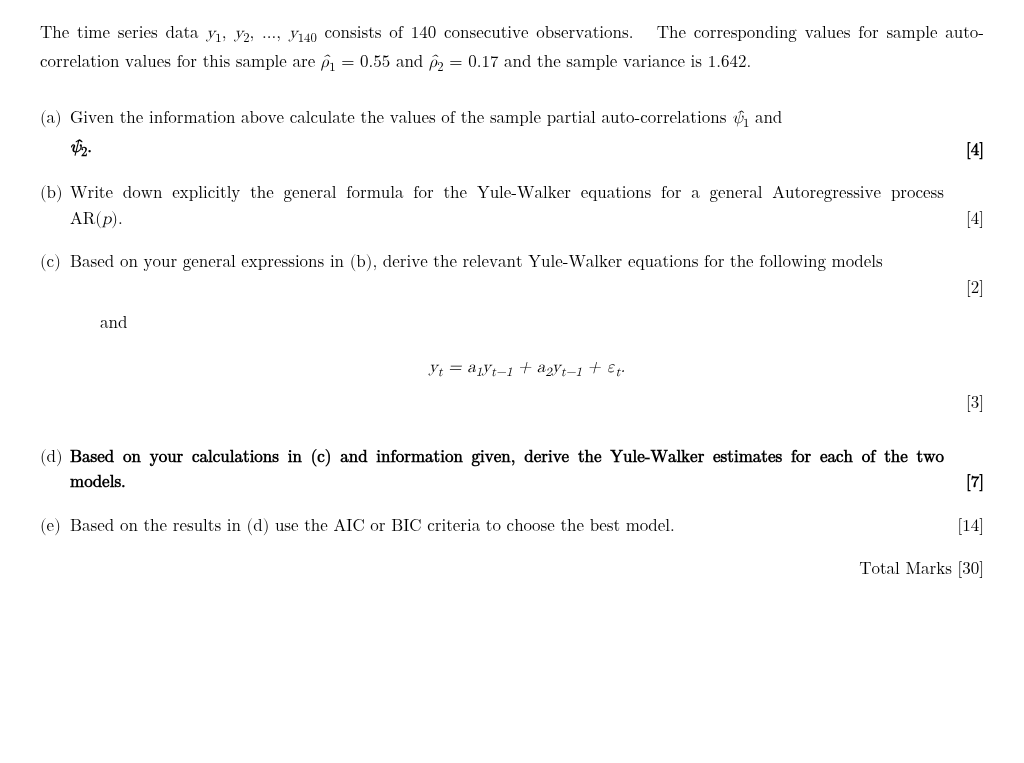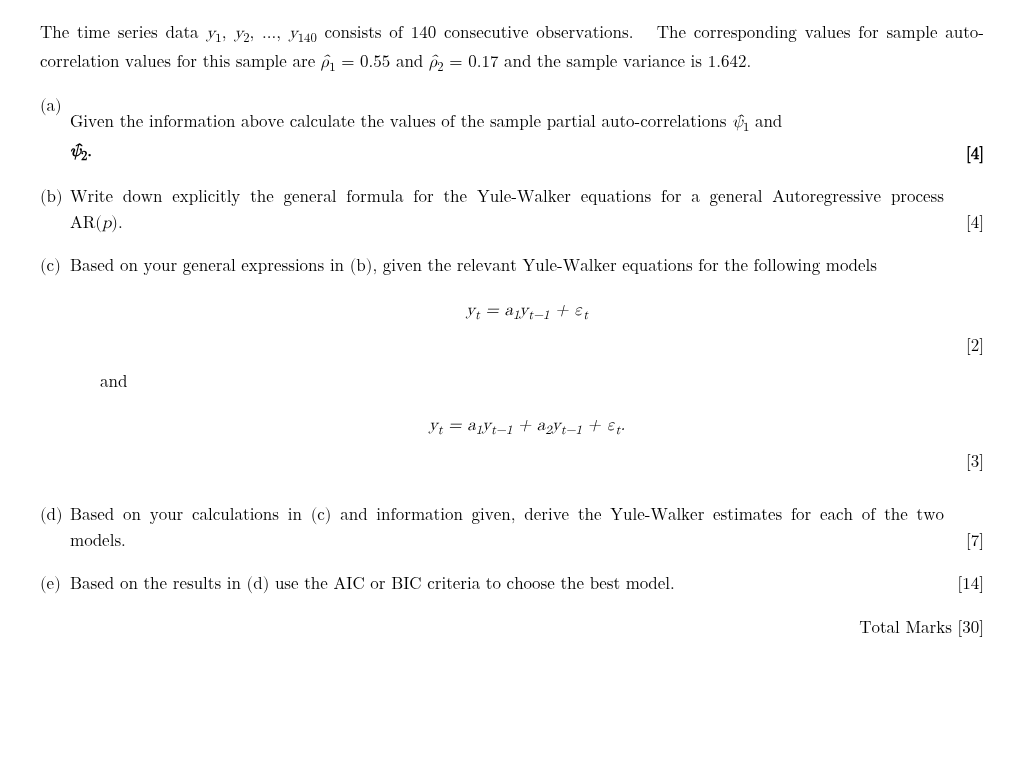--- a/index.html
+++ b/index.html
@@ -13,21 +13,21 @@
       font-family: "Computer Modern", "Latin Modern Math", Georgia, "Times New Roman", Times, serif;
       font-size: 17px;
       line-height: 1.5;
       color: #000000;
       width: 1024px;
       min-height: 763px;
       padding: 20px 40px 30px 40px;
     }
 
     .intro-paragraph {
-      margin-bottom: 16px;
+      margin-bottom: 28px;
       text-align: justify;
     }
 
     .question-list {
       list-style: none;
     }
 
     .question-item {
       display: flex;
       margin-bottom: 18px;
@@ -46,21 +46,20 @@
     .marks {
       min-width: 40px;
       text-align: right;
       padding-left: 10px;
       white-space: nowrap;
       align-self: flex-end;
     }
 
     .multiline-question {
       width: 100%;
-      margin-top: 16px;
     }
 
     .formula-block {
       text-align: center;
       margin: 18px 0 8px 0;
       font-style: italic;
     }
 
     .marks-right {
       text-align: right;
@@ -124,43 +123,40 @@
         </span>
         <span class="marks">[4]</span>
       </div>
     </div>
   </li>
 
   <li class="question-item">
     <span class="question-label">(c)</span>
     <div class="question-content">
       <div>
-        Based on your general expressions in (b), given the relevant Yule-Walker equations for the following models
+        Based on your general expressions in (b), derive the relevant Yule-Walker equations for the following models
       </div>
 
-      <div class="formula-block">
-        <span class="math-inline">y</span><sub>t</sub> = <span class="math-inline">a</span><sub>1</sub><span class="math-inline">y</span><sub>t−1</sub> + <span class="math-inline">ε</span><sub>t</sub>
-      </div>
 
       <div class="marks-right">[2]</div>
 
       <div class="and-text">and</div>
 
       <div class="formula-block">
         <span class="math-inline">y</span><sub>t</sub> = <span class="math-inline">a</span><sub>1</sub><span class="math-inline">y</span><sub>t−1</sub> + <span class="math-inline">a</span><sub>2</sub><span class="math-inline">y</span><sub>t−1</sub> + <span class="math-inline">ε</span><sub>t</sub>.
       </div>
 
       <div class="marks-right">[3]</div>
     </div>
   </li>
 
   <li class="question-item">
     <span class="question-label">(d)</span>
     <div class="question-content">
-      <div style="display:flex; justify-content: flex-end; align-items: flex-end;">
+      <div style="display:flex; justify-content: flex-end; align-items: flex-end; font-weight: bold;">
         <span>
           Based on your calculations in (c) and information given, derive the Yule-Walker estimates for each of the two models.
         </span>
         <span class="marks">[7]</span>
       </div>
     </div>
   </li>
 
   <li class="question-item">
     <span class="question-label">(e)</span>

